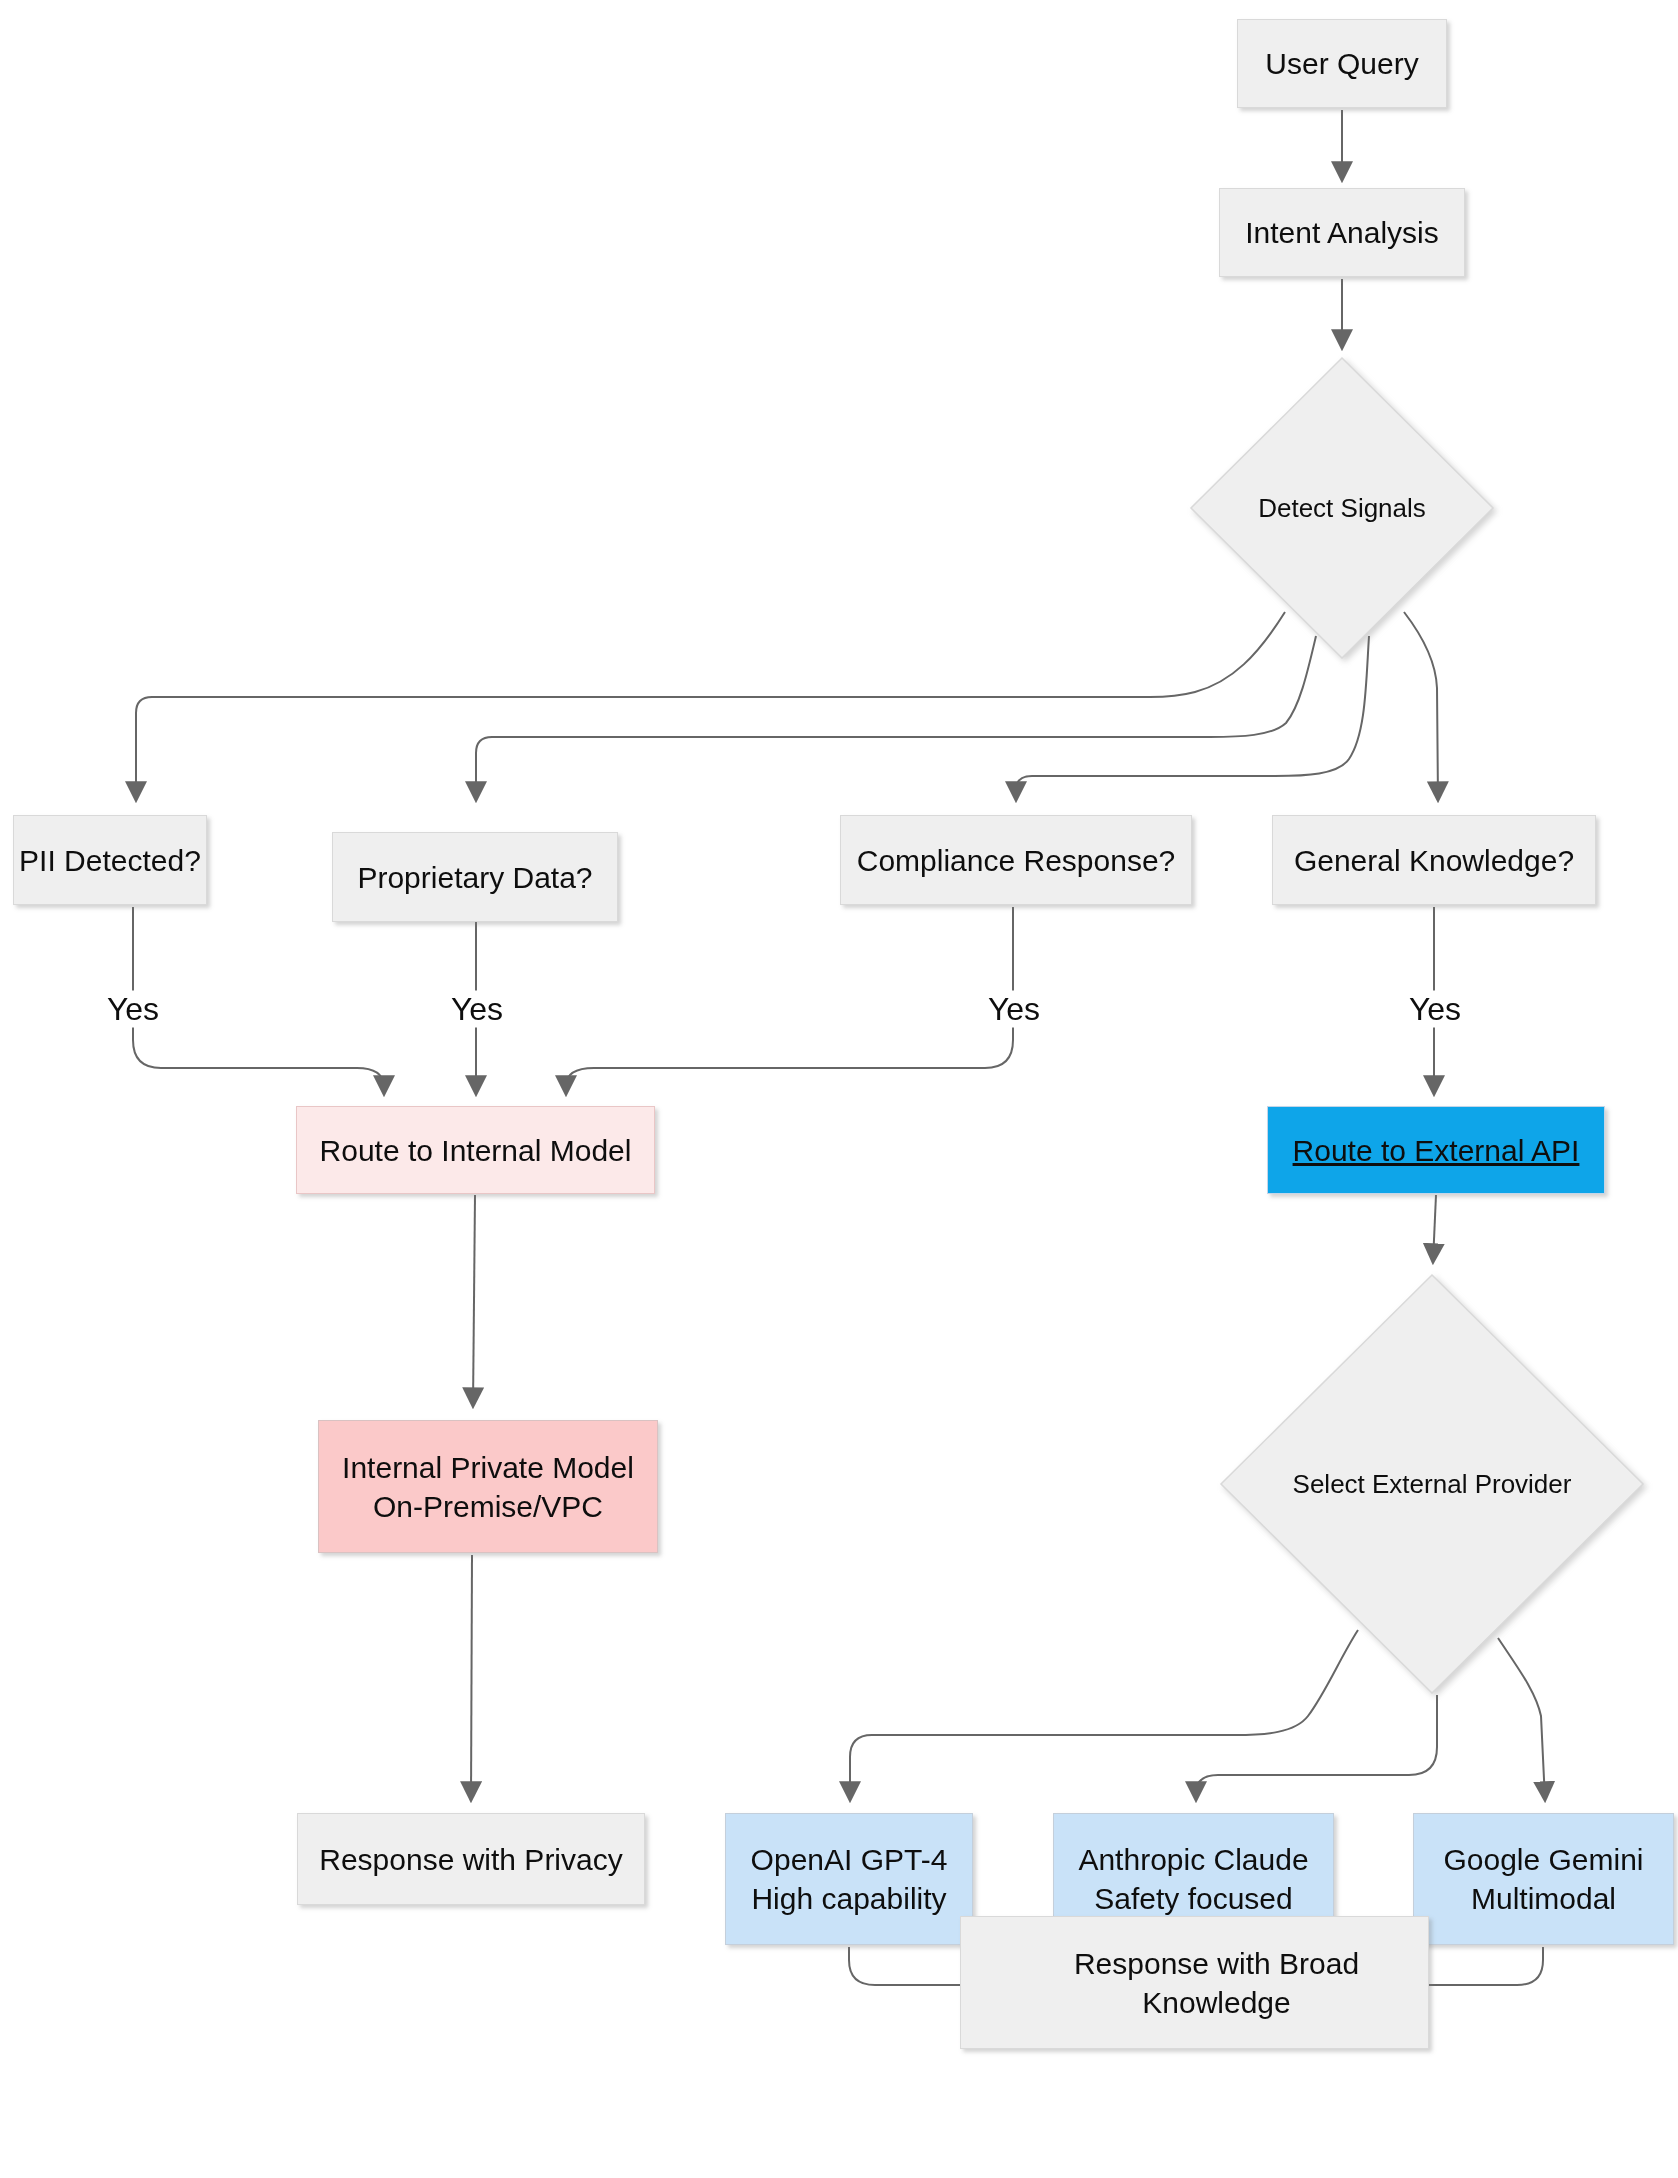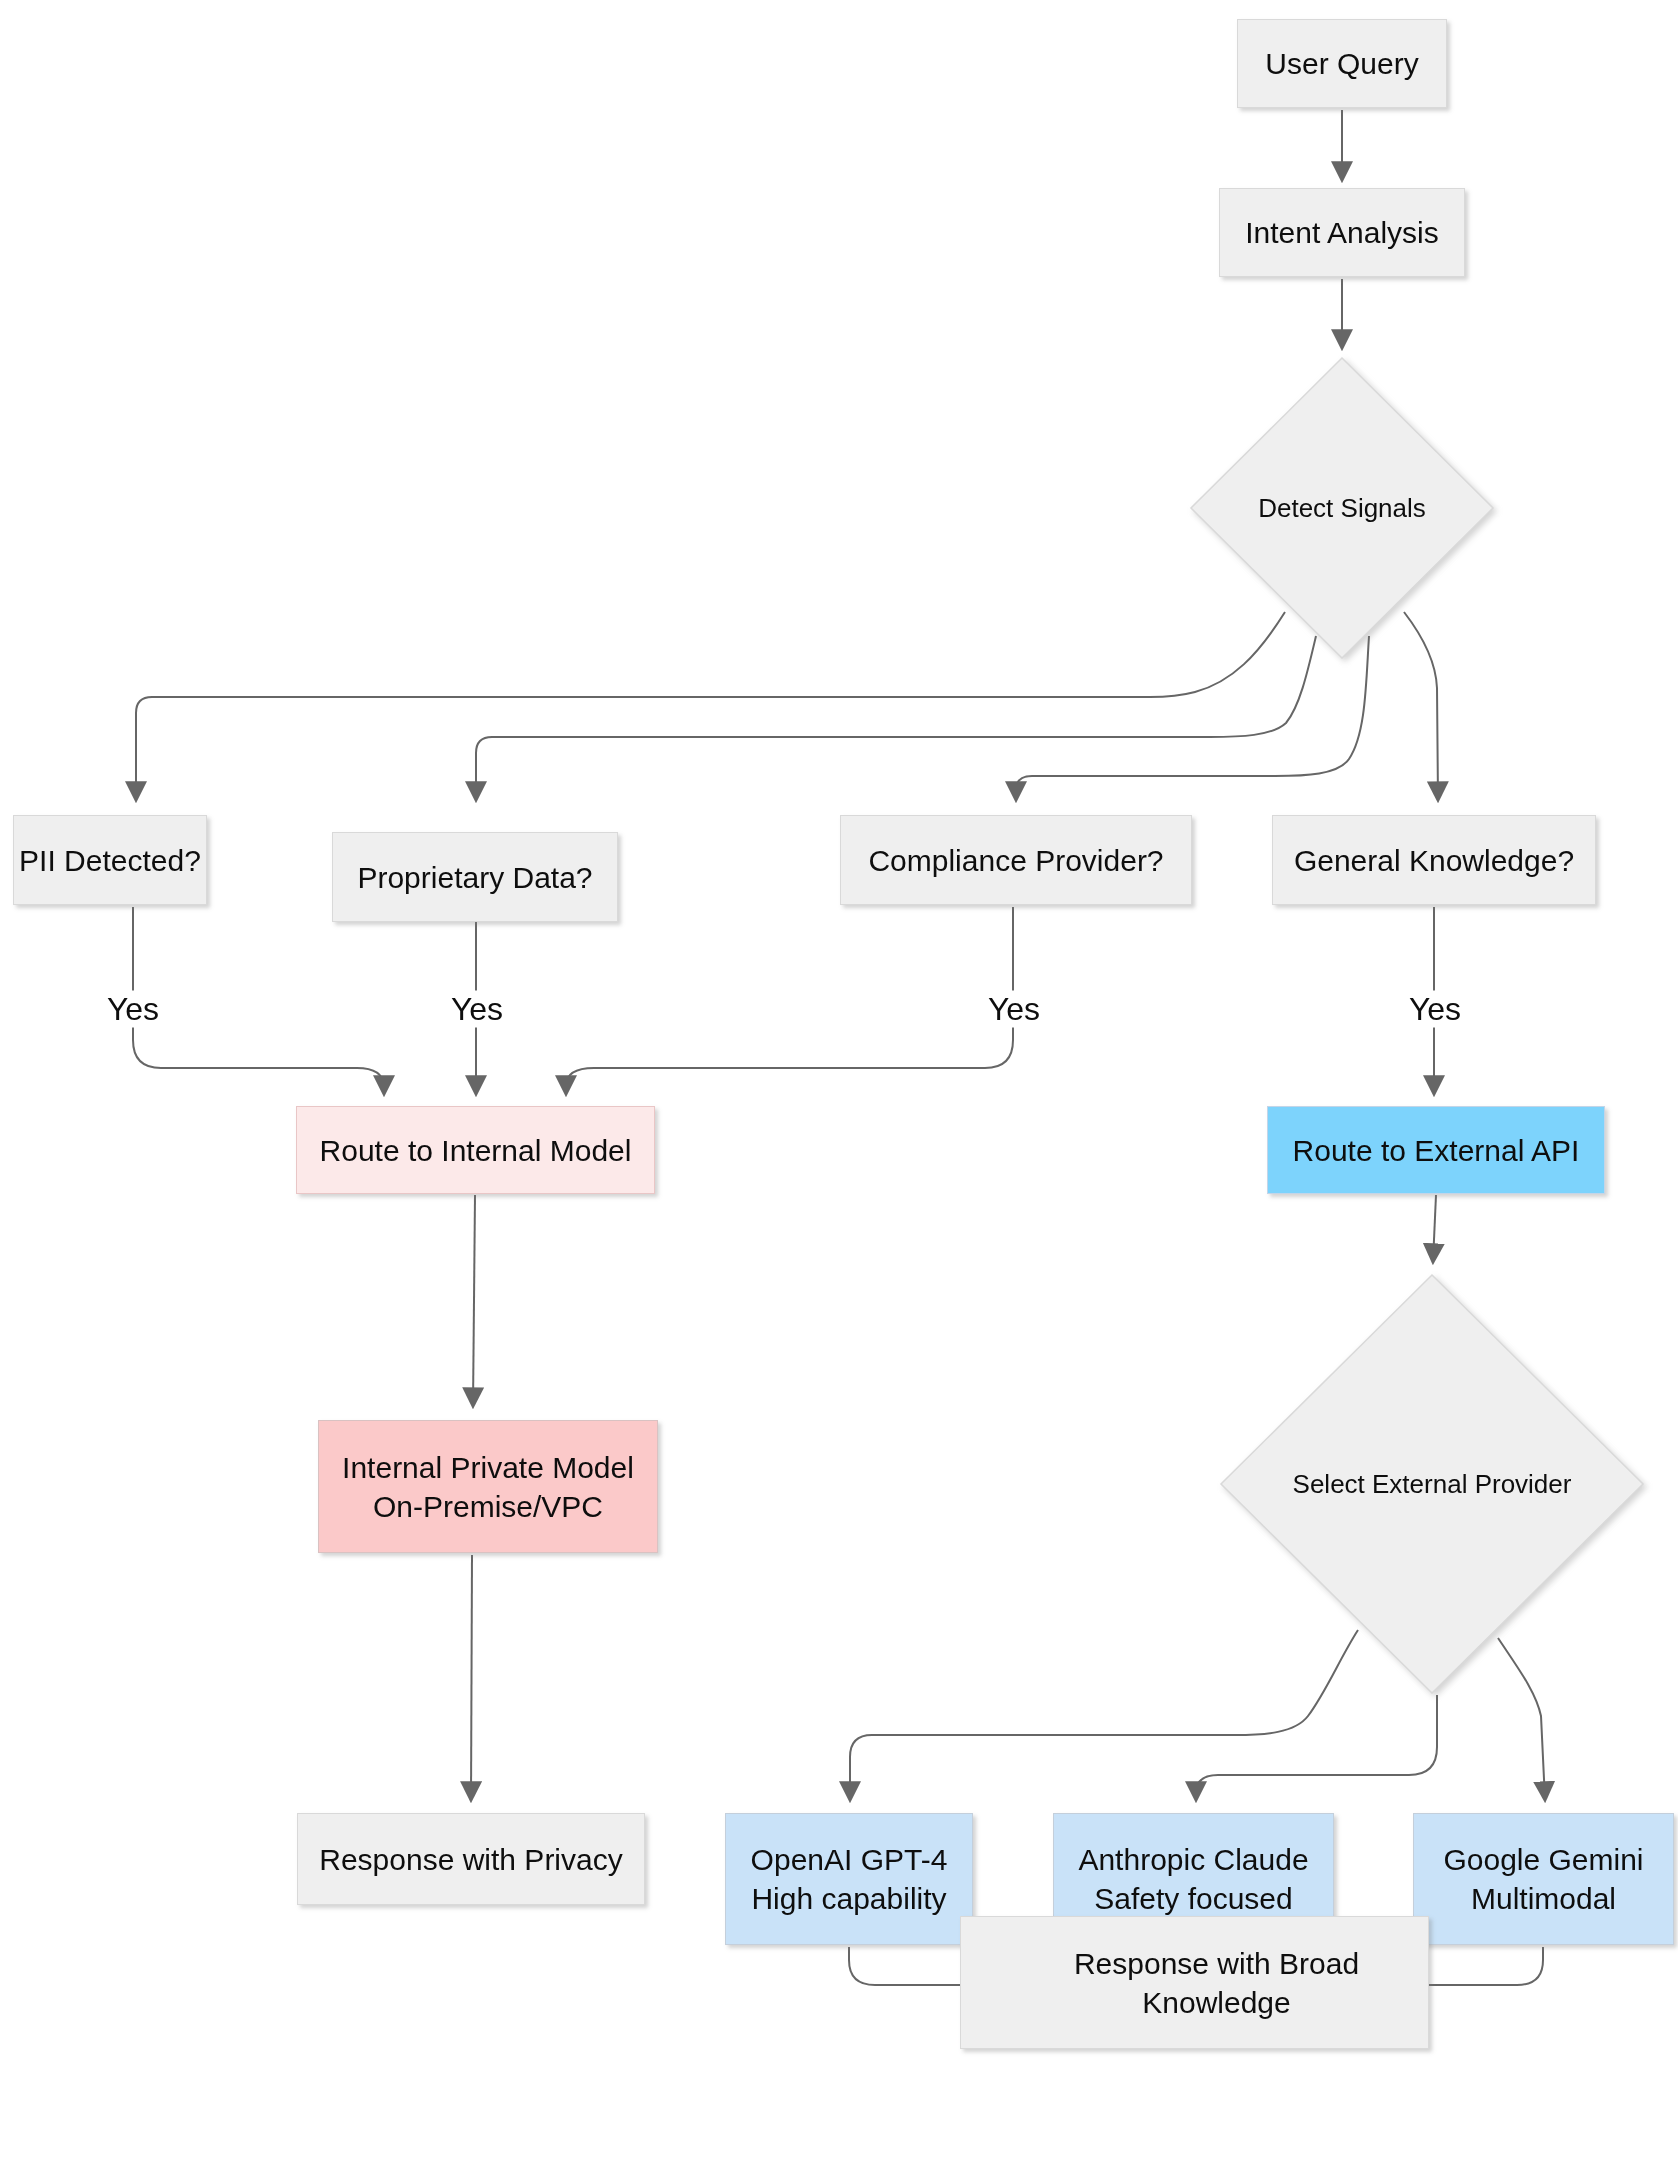--- a/index.html
+++ b/index.html
@@ -11,21 +11,21 @@
   .node {
     position:absolute; box-sizing:border-box;
     display:flex; align-items:center; justify-content:center;
     text-align:center; white-space:pre-line;
     font-size:30px; line-height:39px; color:#0e0e0e;
     background:#efefef; border:1px solid #d9d9d9;
     box-shadow:3px 3px 4px rgba(130,130,130,0.35);
   }
   .pink-light { background:#fce9e9; border-color:#e9c6c6; }
   .pink       { background:#fbc9c9; border-color:#d9c2c2;margin-left:16px; }
-  .blue-light { background:#7dd3fc; border-color:#c3d5e8; }
+  .blue-light { background:#0ea5e9; border-color:#c3d5e8;text-decoration:underline; }
   .blue       { background:#c9e2f8; border-color:#c4cfdb; }
   .diamond-label {
     position:absolute; display:flex; align-items:center; justify-content:center;
     text-align:center; font-size:26px; color:#0e0e0e;
   }
   .edge-label {
     position:absolute; transform:translate(-50%,-50%);
     background:#ffffff; padding:0 8px;
     font-size:32px; color:#0e0e0e;
   }
@@ -72,21 +72,21 @@
   <div class="node" style="left:1237px;top:19px;width:210px;height:89px;">User Query</div>
 
   <div class="node" style="left:1219px;top:188px;width:246px;height:89px;">Intent Analysis</div>
 
   <div class="diamond-label" style="left:1192px;top:478px;width:300px;height:60px;">Detect Signals</div>
 
   <div class="node" style="left:13px;top:815px;width:194px;height:90px;">PII Detected?</div>
 
   <div class="node" style="left:332px;top:815px;width:286px;height:90px;margin-top:17px;">Proprietary Data?</div>
 
-  <div class="node" style="left:840px;top:815px;width:352px;height:90px;">Compliance Provider?</div>
+  <div class="node" style="left:840px;top:815px;width:352px;height:90px;">Compliance Response?</div>
 
   <div class="node" style="left:1272px;top:815px;width:324px;height:90px;">General Knowledge?</div>
 
   <span class="edge-label" style="left:133px;top:1009px;">Yes</span>
   <span class="edge-label" style="left:477px;top:1009px;">Yes</span>
   <span class="edge-label" style="left:1014px;top:1009px;">Yes</span>
   <span class="edge-label" style="left:1435px;top:1009px;">Yes</span>
 
   <div class="node pink-light" style="left:296px;top:1106px;width:359px;height:88px;">Route to Internal Model</div>
 

